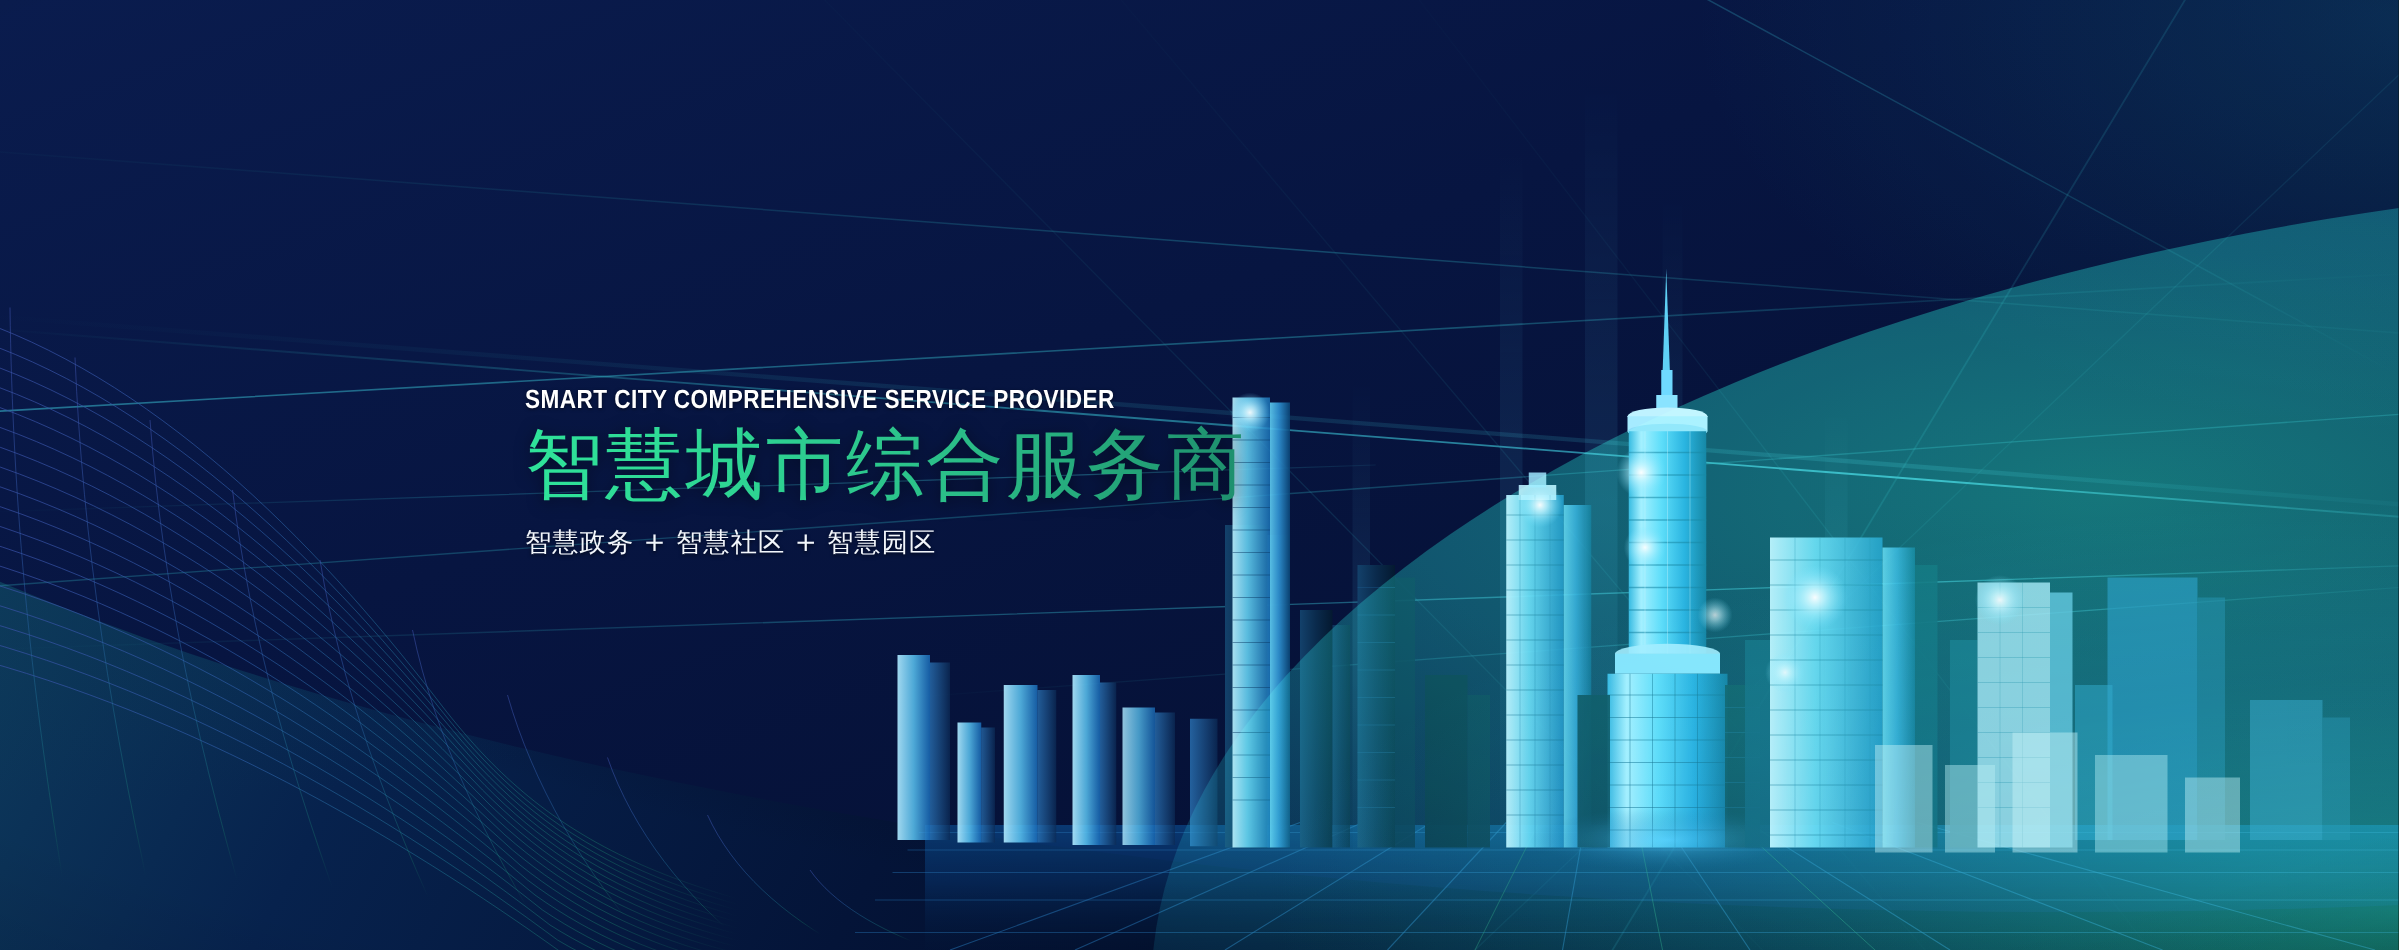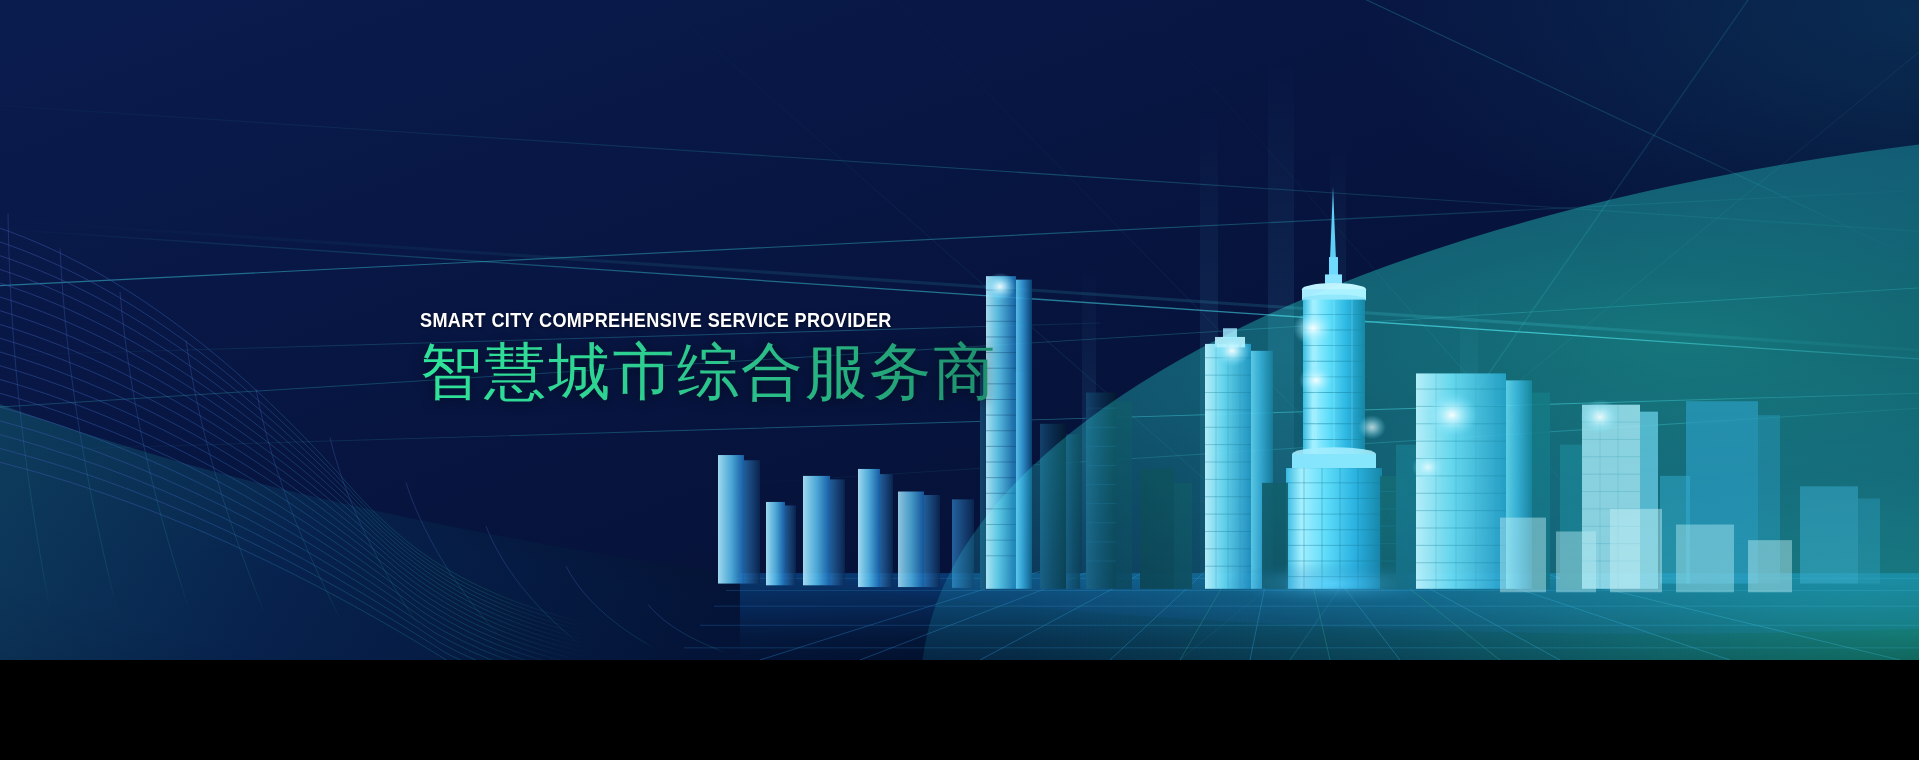--- a/index.html
+++ b/index.html
@@ -1,20 +1,20 @@
 <!DOCTYPE html>
 <html><head>
 <meta charset="utf-8">
 <style>
   html,body{margin:0;padding:0;background:#000;}
   body{font-family:"Liberation Sans",sans-serif;}
 
   #banner{
     position:relative;
-    width:1919px;height:660px;
+    width:1919px;height:760px;
     overflow:hidden;
     background:#14532d;
   }
   .layer{position:absolute;inset:0;}
 
   
   #sky{
     background:
       radial-gradient(120% 90% at 82% 38%, rgba(0,10,24,1) 0%, rgba(1,12,30,1) 32%, rgba(3,16,40,0) 70%),
       radial-gradient(90% 120% at 3% 10%, rgba(18,86,110,.95) 0%, rgba(12,58,84,.55) 28%, rgba(5,22,52,0) 62%),
@@ -536,16 +536,17 @@
     </svg>
   </div>
 
   <div class="layer" id="greenSweep"></div>
   <div class="layer" id="greenGlowTop"></div>
   <div class="layer" id="cornerGreen"></div>
 
   <div id="copy">
     <p id="eyebrow">SMART CITY COMPREHENSIVE SERVICE PROVIDER</p>
     <h1 id="headline">智慧城市综合服务商</h1>
+    <p id="subline">智慧政务 + 智慧社区 + 智慧园区</p>
   </div>
 
   <div class="layer" id="vignette"></div>
 </div>
 
 </body></html>

